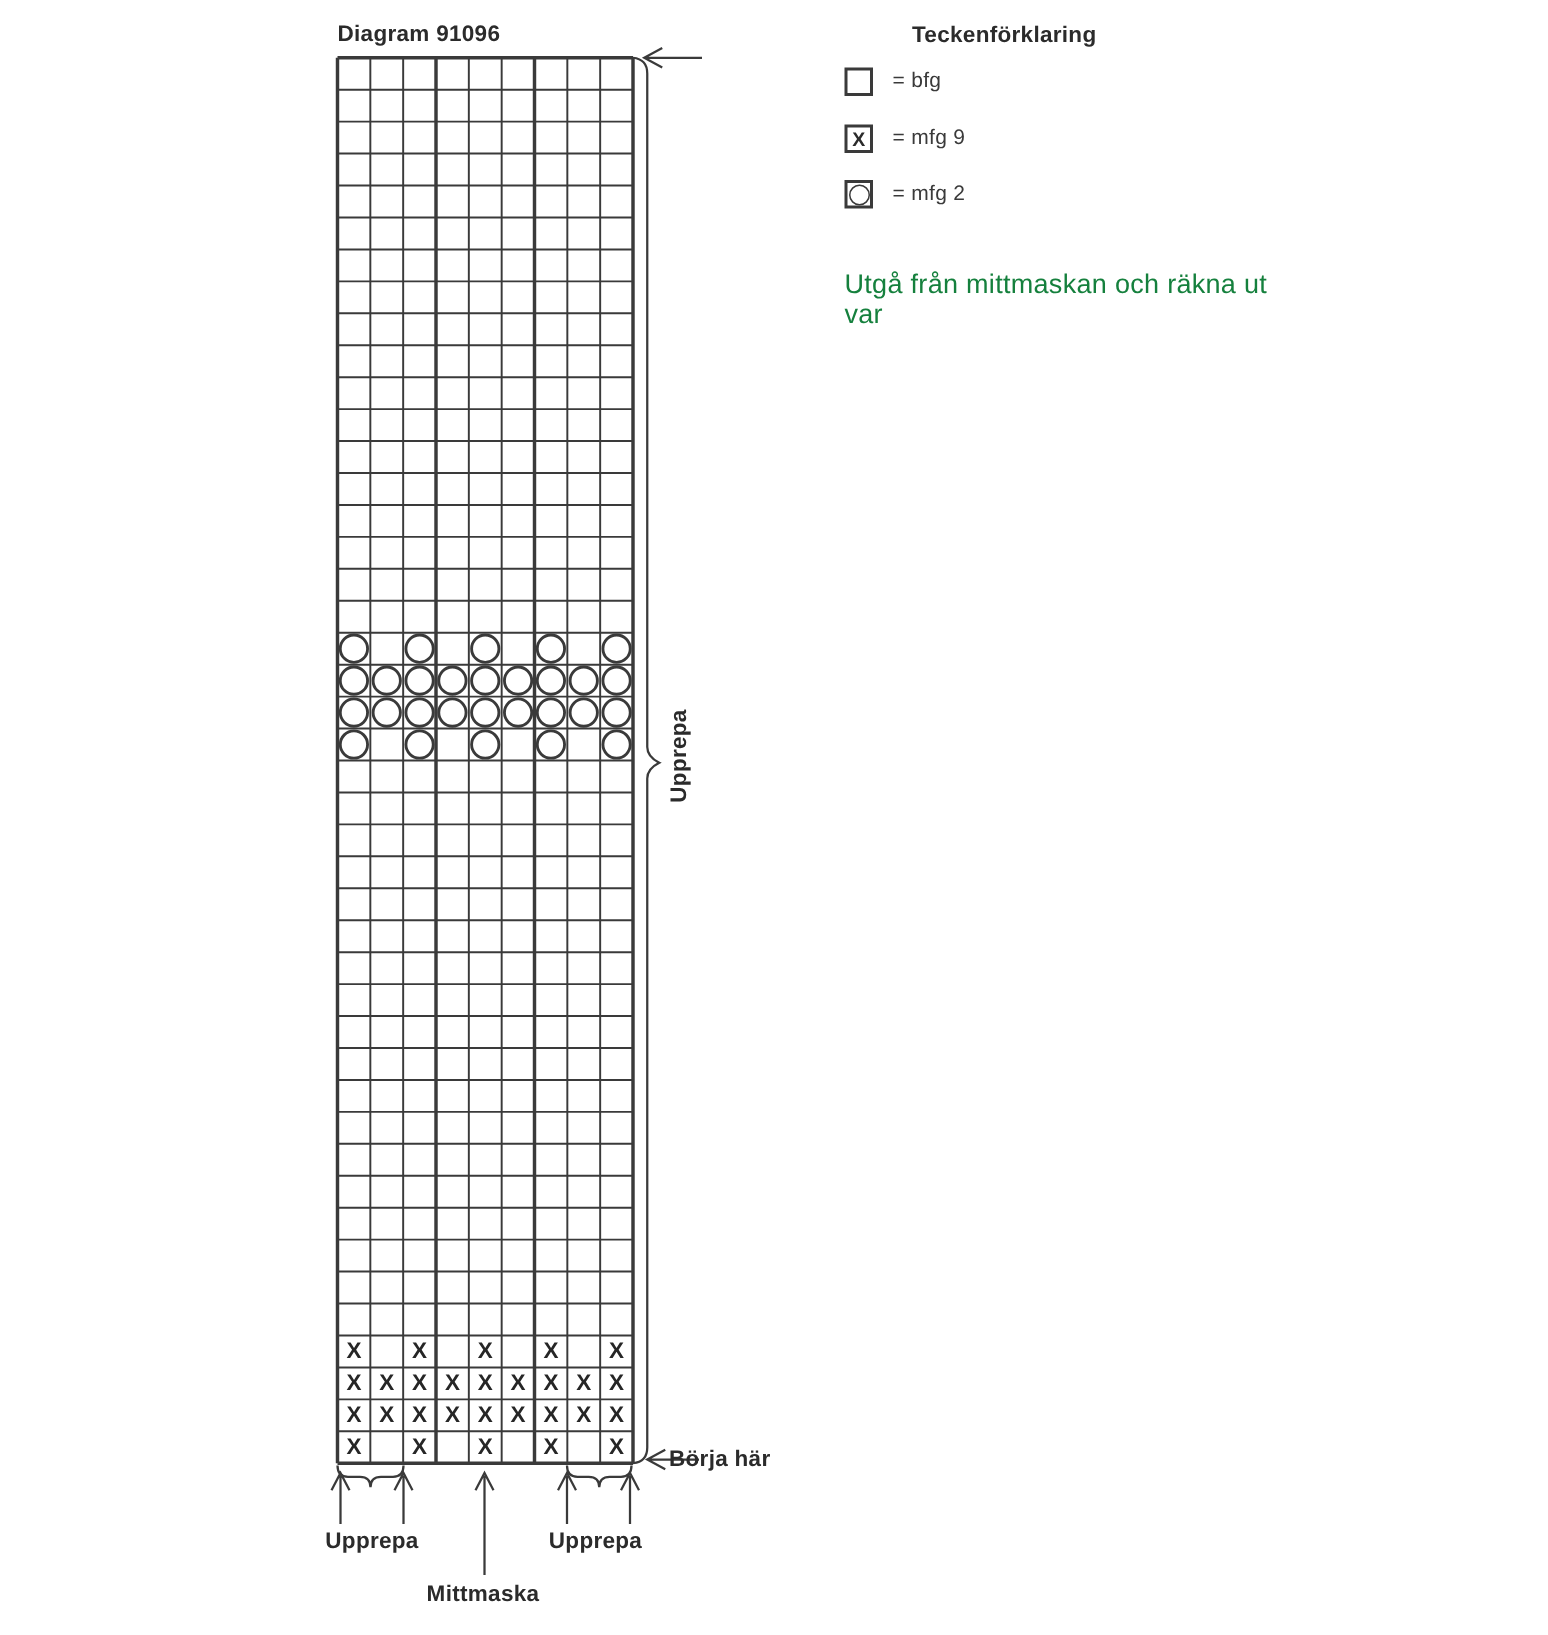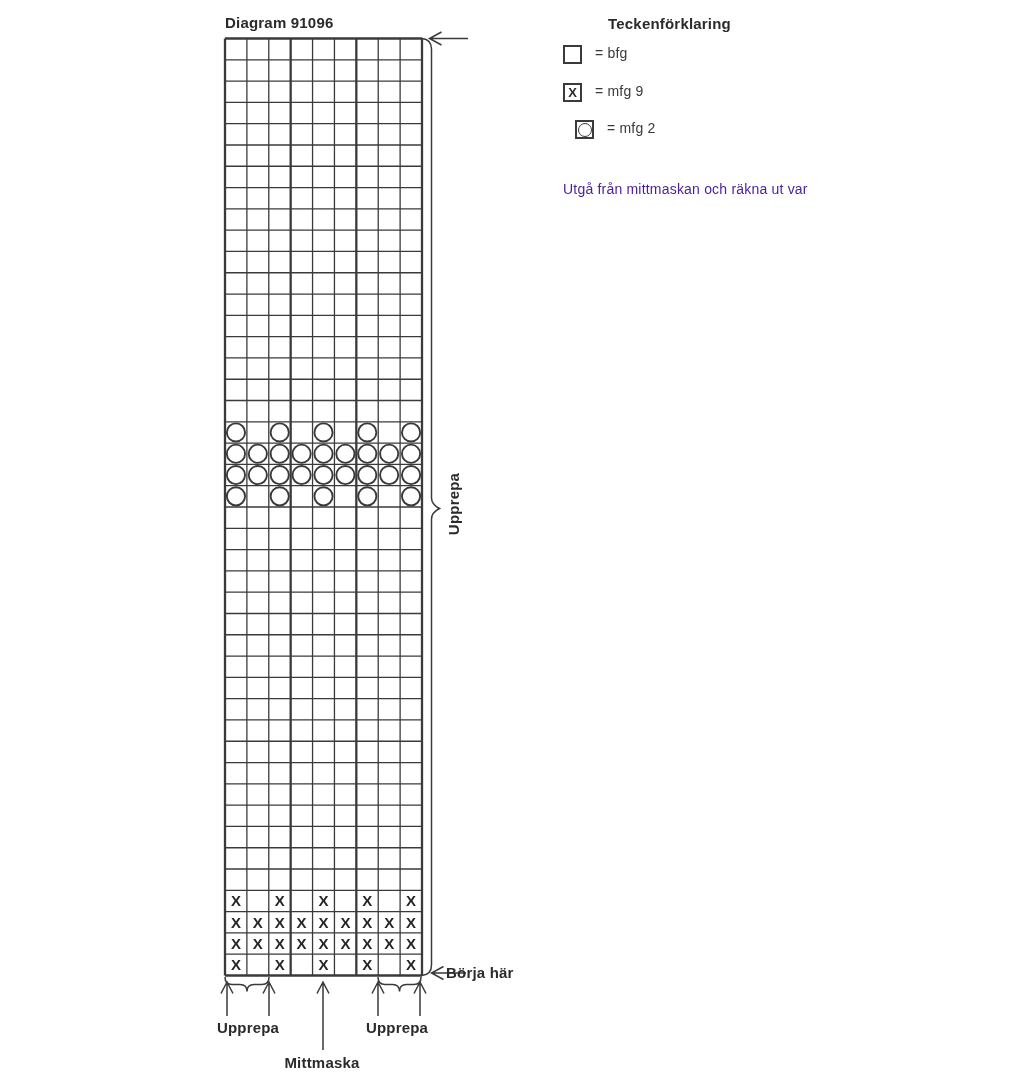--- a/index.html
+++ b/index.html
@@ -12,37 +12,37 @@
     color: #2b2b2b;
     overflow: hidden;
   }
   .abs { position: absolute; }
   .bold15 { font-size: 15px; font-weight: bold; letter-spacing: 0.2px; color: #2b2b2b; }
   .title { left: 225px; top: 14px; }
   .legend-heading { left: 563px; top: 15px; margin-left: 45px; }
   .legend-item { display: flex; gap: 13px; }
   .legend-item-0 { left: 563px; top: 45px; }
   .legend-item-1 { left: 563px; top: 83px; }
-  .legend-item-2 { left: 575px; top: 120px; }
+  .legend-item-2 { left: 563px; top: 120px; }
   .sym {
     width: 15px; height: 15px;
     border: 2px solid #3a3a3a;
     display: flex; align-items: center; justify-content: center;
     background: #fff;
     flex: 0 0 auto;
   }
   .symx { font-size: 13px; font-weight: bold; color: #2b2b2b; line-height: 1; }
   .symo {
     width: 14px; height: 14px;
     border: 1.8px solid #3a3a3a;
     border-radius: 50%;
     box-sizing: border-box;
   }
   .legend-label { font-size: 14px; color: #3a3a3a; letter-spacing: 0.2px; }
-  .note { left: 563px; top: 179px; font-size: 14px; color: #4c1d95; line-height: 20px; letter-spacing: 0.2px; }
+  .note { left: 563px; top: 179px; font-size: 18px; color: #15803d; line-height: 20px; letter-spacing: 0.2px; }
   .side-label {
     left: 453px; top: 504px;
     transform: translate(-50%, -50%) rotate(-90deg);
     white-space: nowrap;
   }
   .upprepa-left  { left: 248px; top: 1019px; transform: translateX(-50%); }
   .upprepa-right { left: 397px; top: 1019px; transform: translateX(-50%); }
   .mittmaska     { left: 322px; top: 1054px; transform: translateX(-50%); }
   .borja-har     { left: 446px; top: 964px; }
   svg text.cellx {

